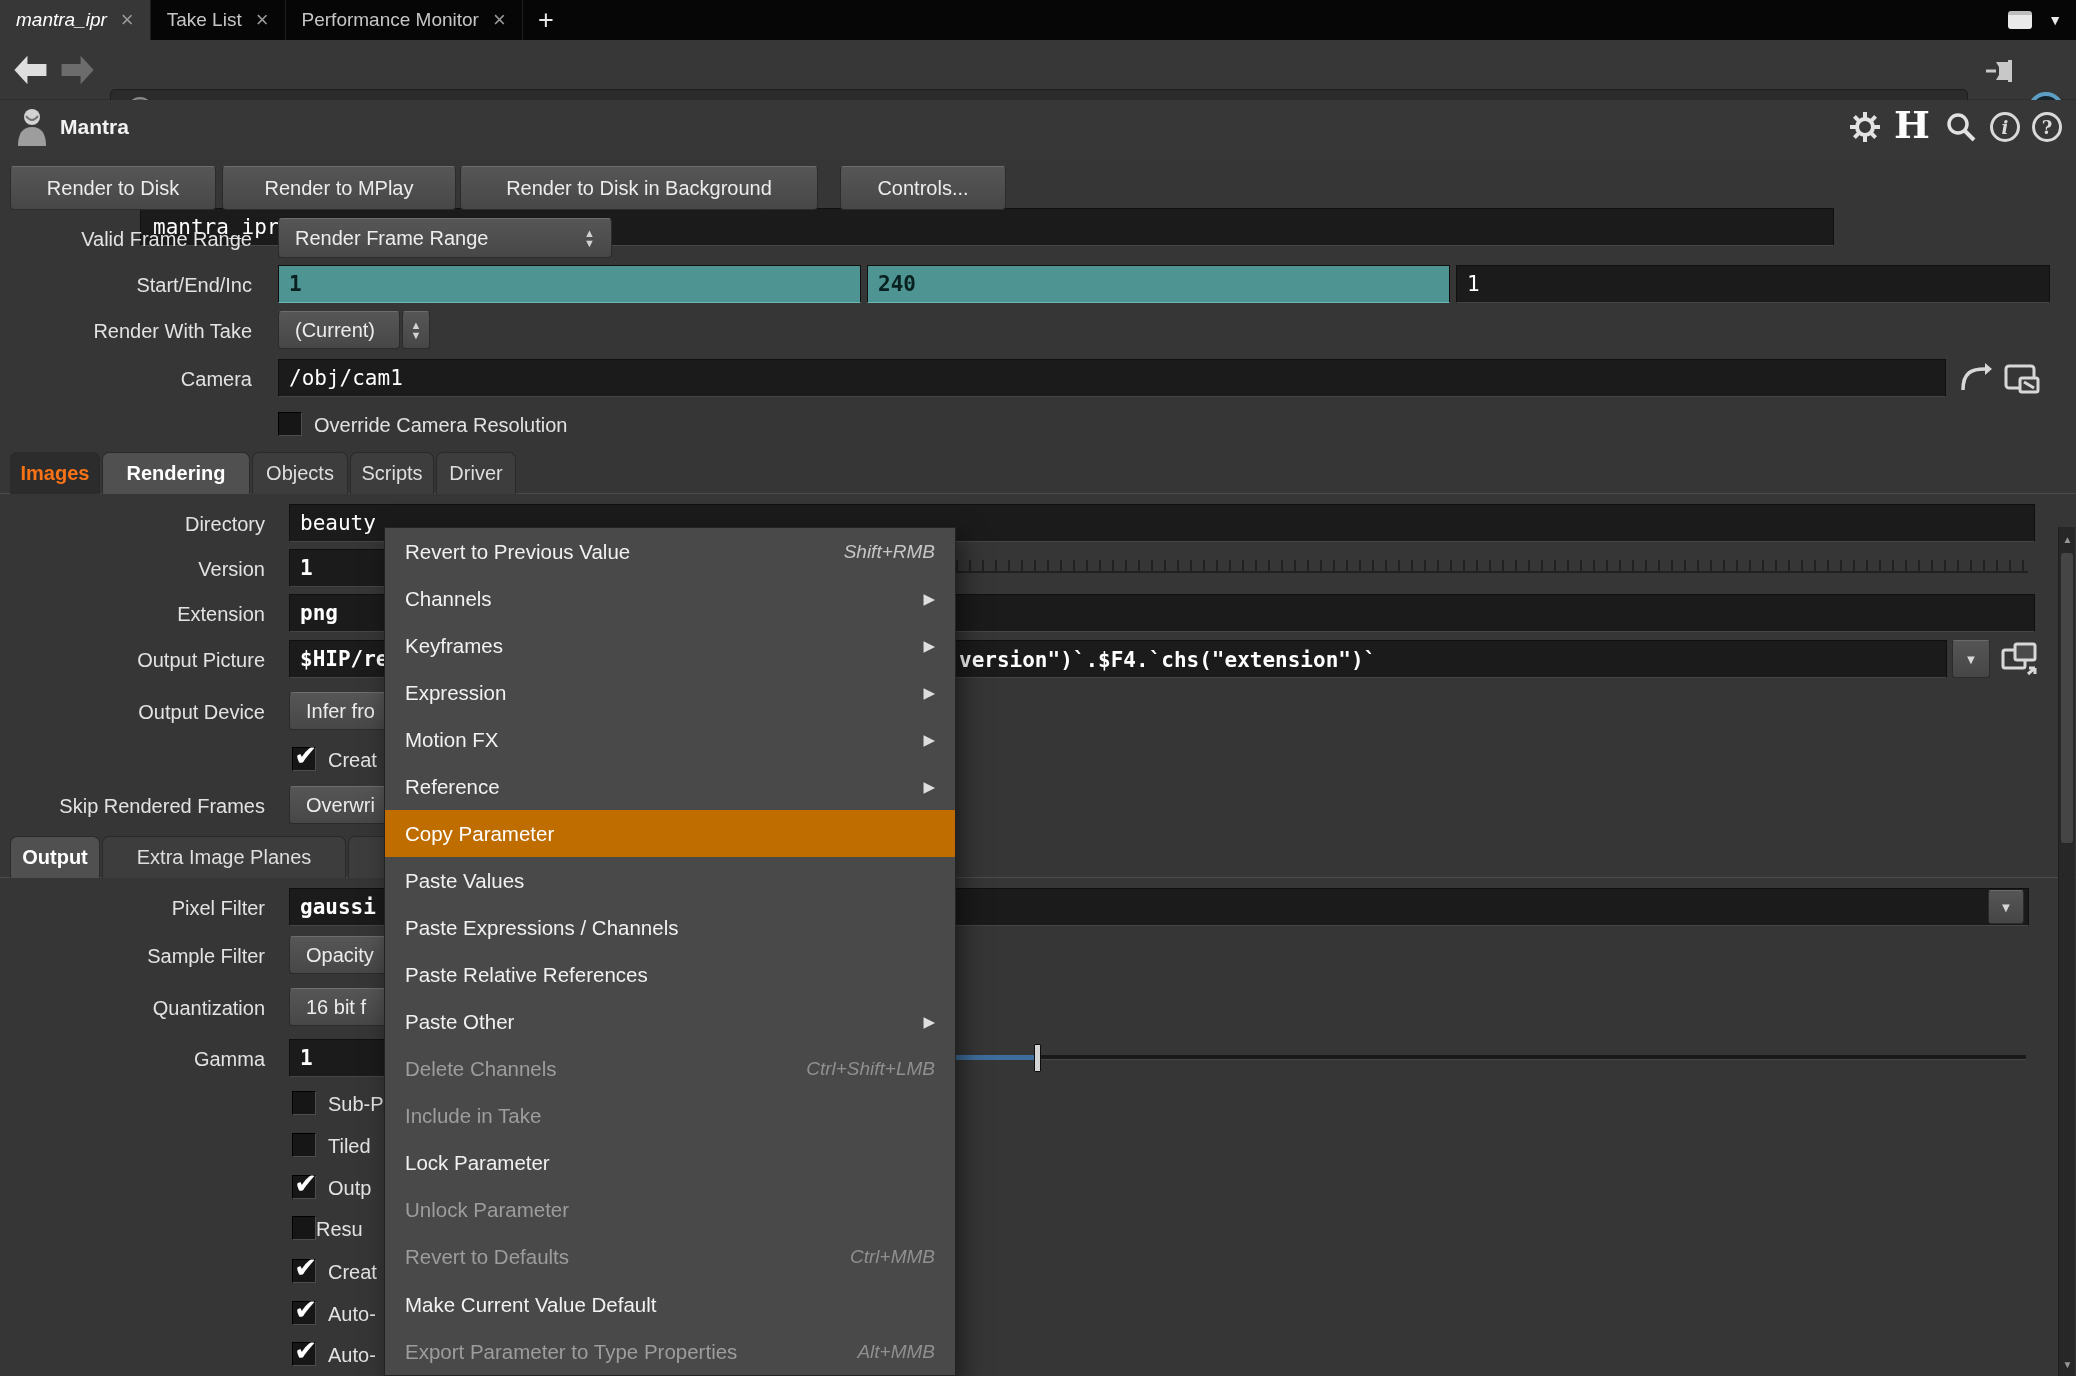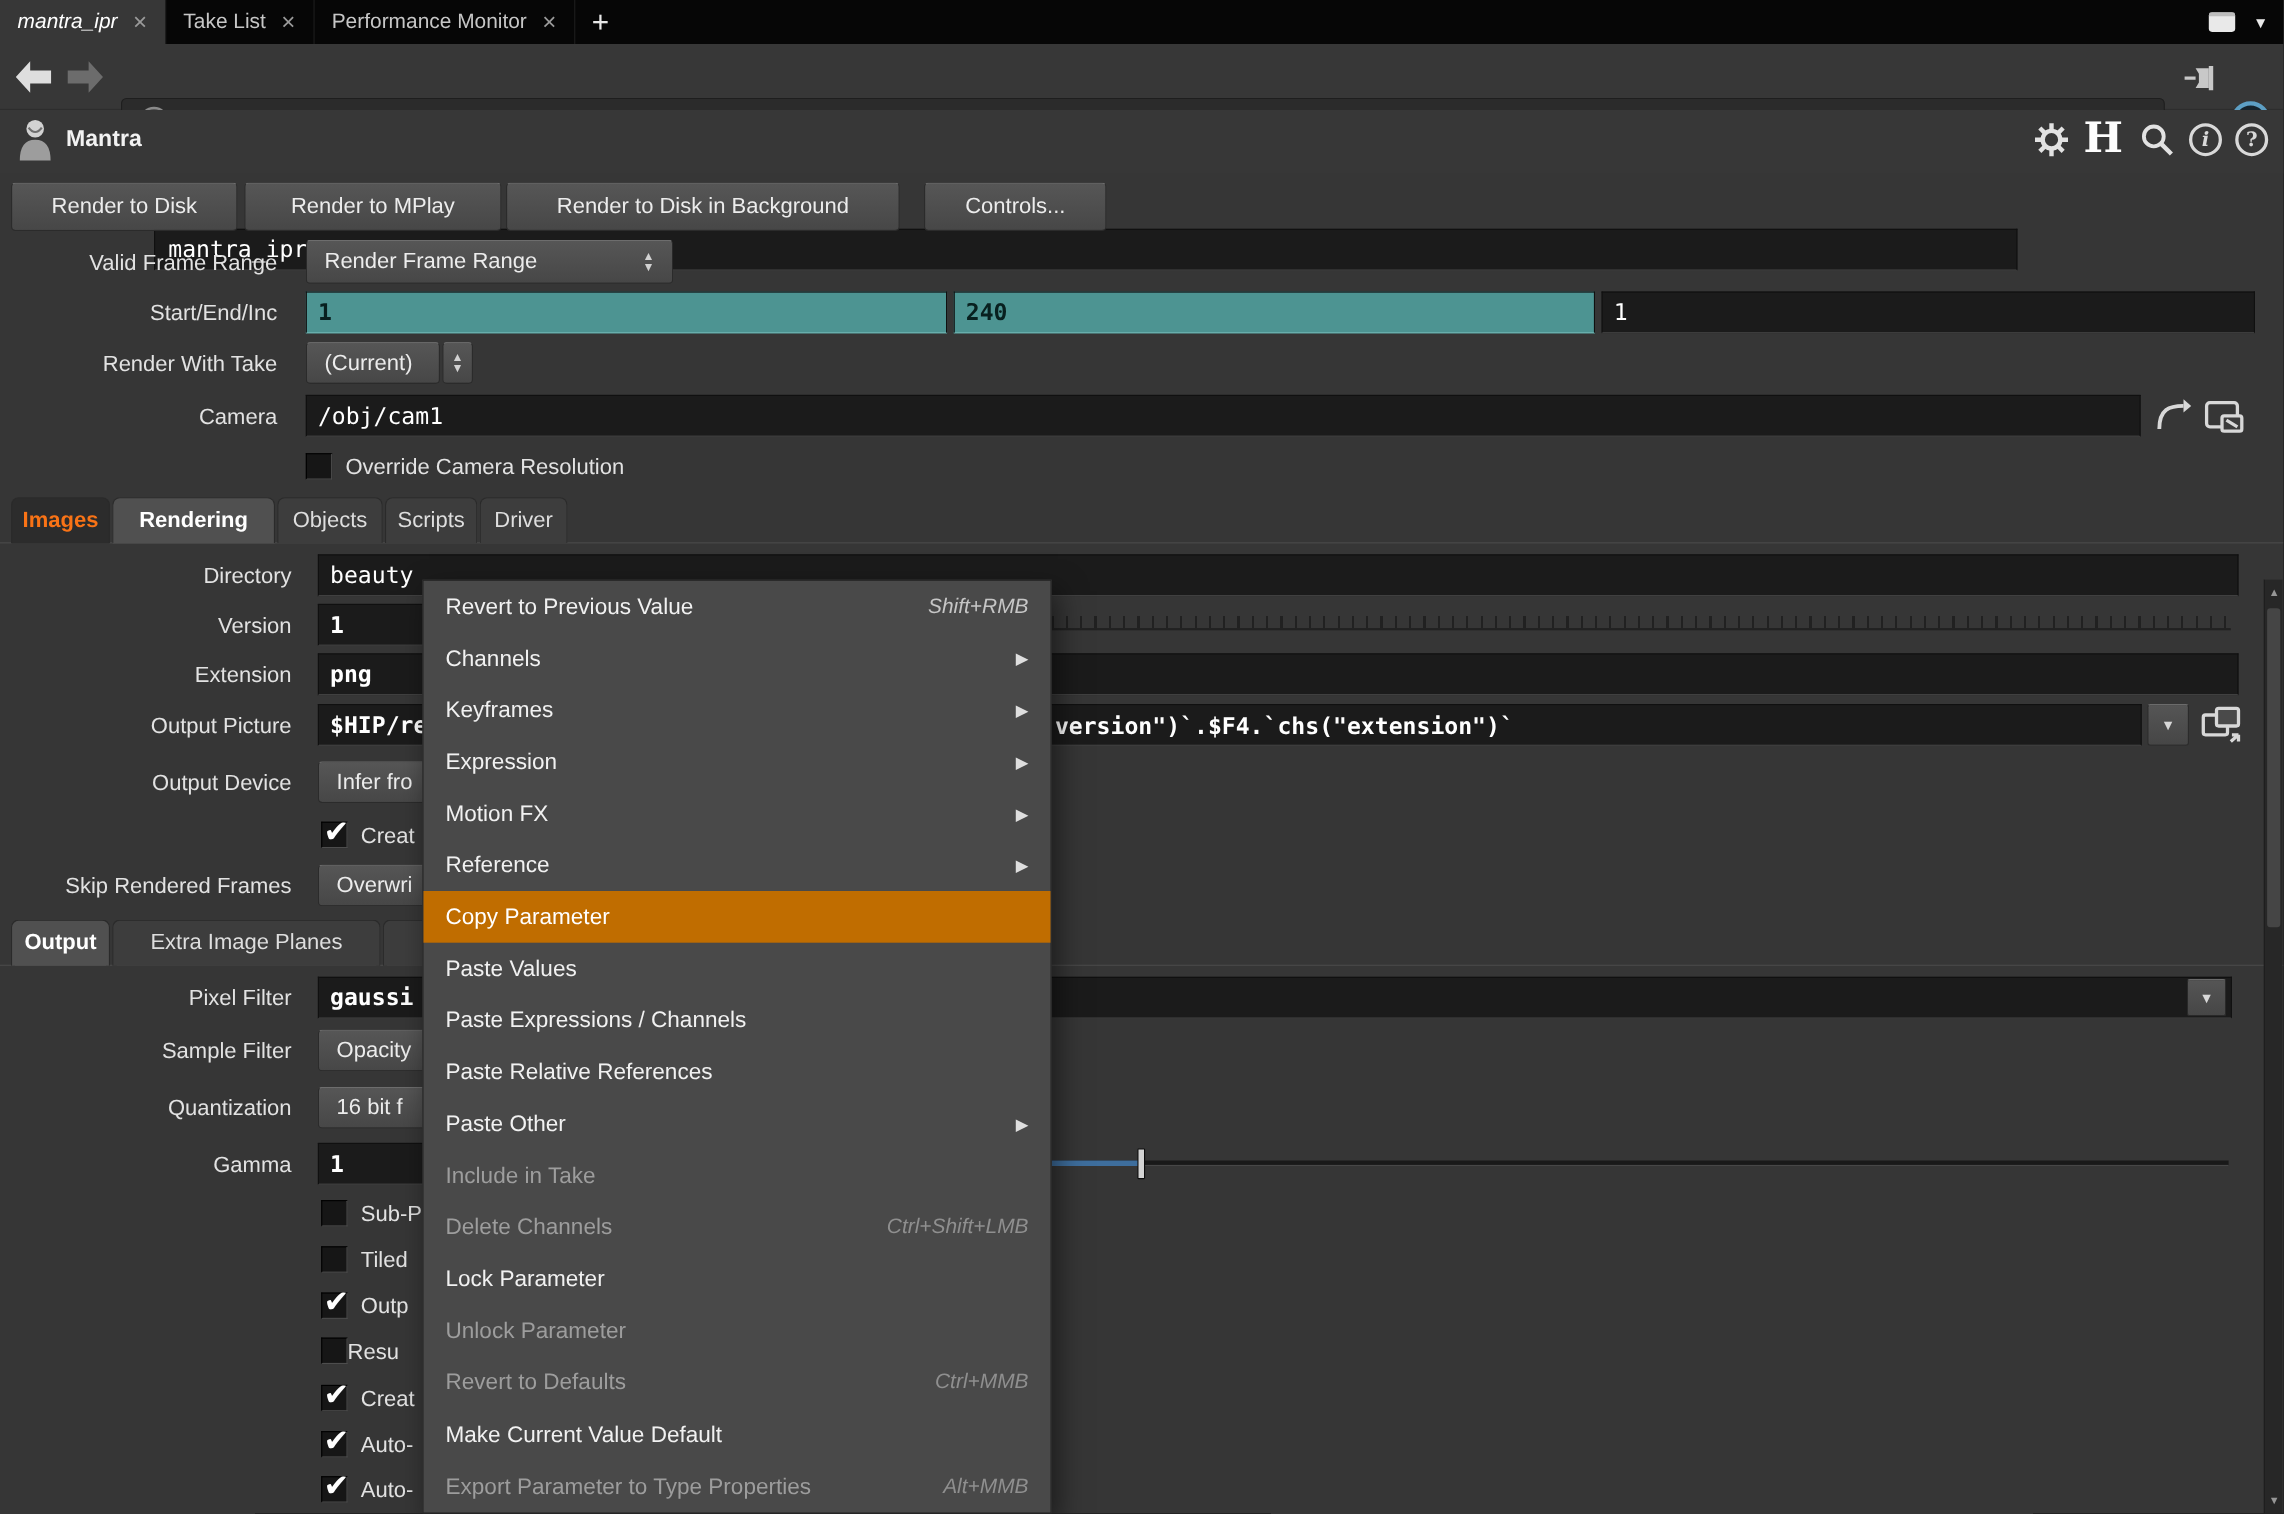--- a/index.html
+++ b/index.html
@@ -393,25 +393,25 @@
       <span>Paste Expressions / Channels</span>
     </div>
     <div class="ctx-item">
       <span>Paste Relative References</span>
     </div>
     <div class="ctx-item">
       <span>Paste Other</span>
       <span class="ctx-arrow">▶</span>
     </div>
     <div class="ctx-item disabled">
-      <span>Include in Take</span>
-    </div>
-    <div class="ctx-item disabled">
       <span>Delete Channels</span>
       <span class="ctx-shortcut">Ctrl+Shift+LMB</span>
+    </div>
+    <div class="ctx-item disabled">
+      <span>Include in Take</span>
     </div>
     <div class="ctx-item">
       <span>Lock Parameter</span>
     </div>
     <div class="ctx-item disabled">
       <span>Unlock Parameter</span>
     </div>
     <div class="ctx-item disabled">
       <span>Revert to Defaults</span>
       <span class="ctx-shortcut">Ctrl+MMB</span>

